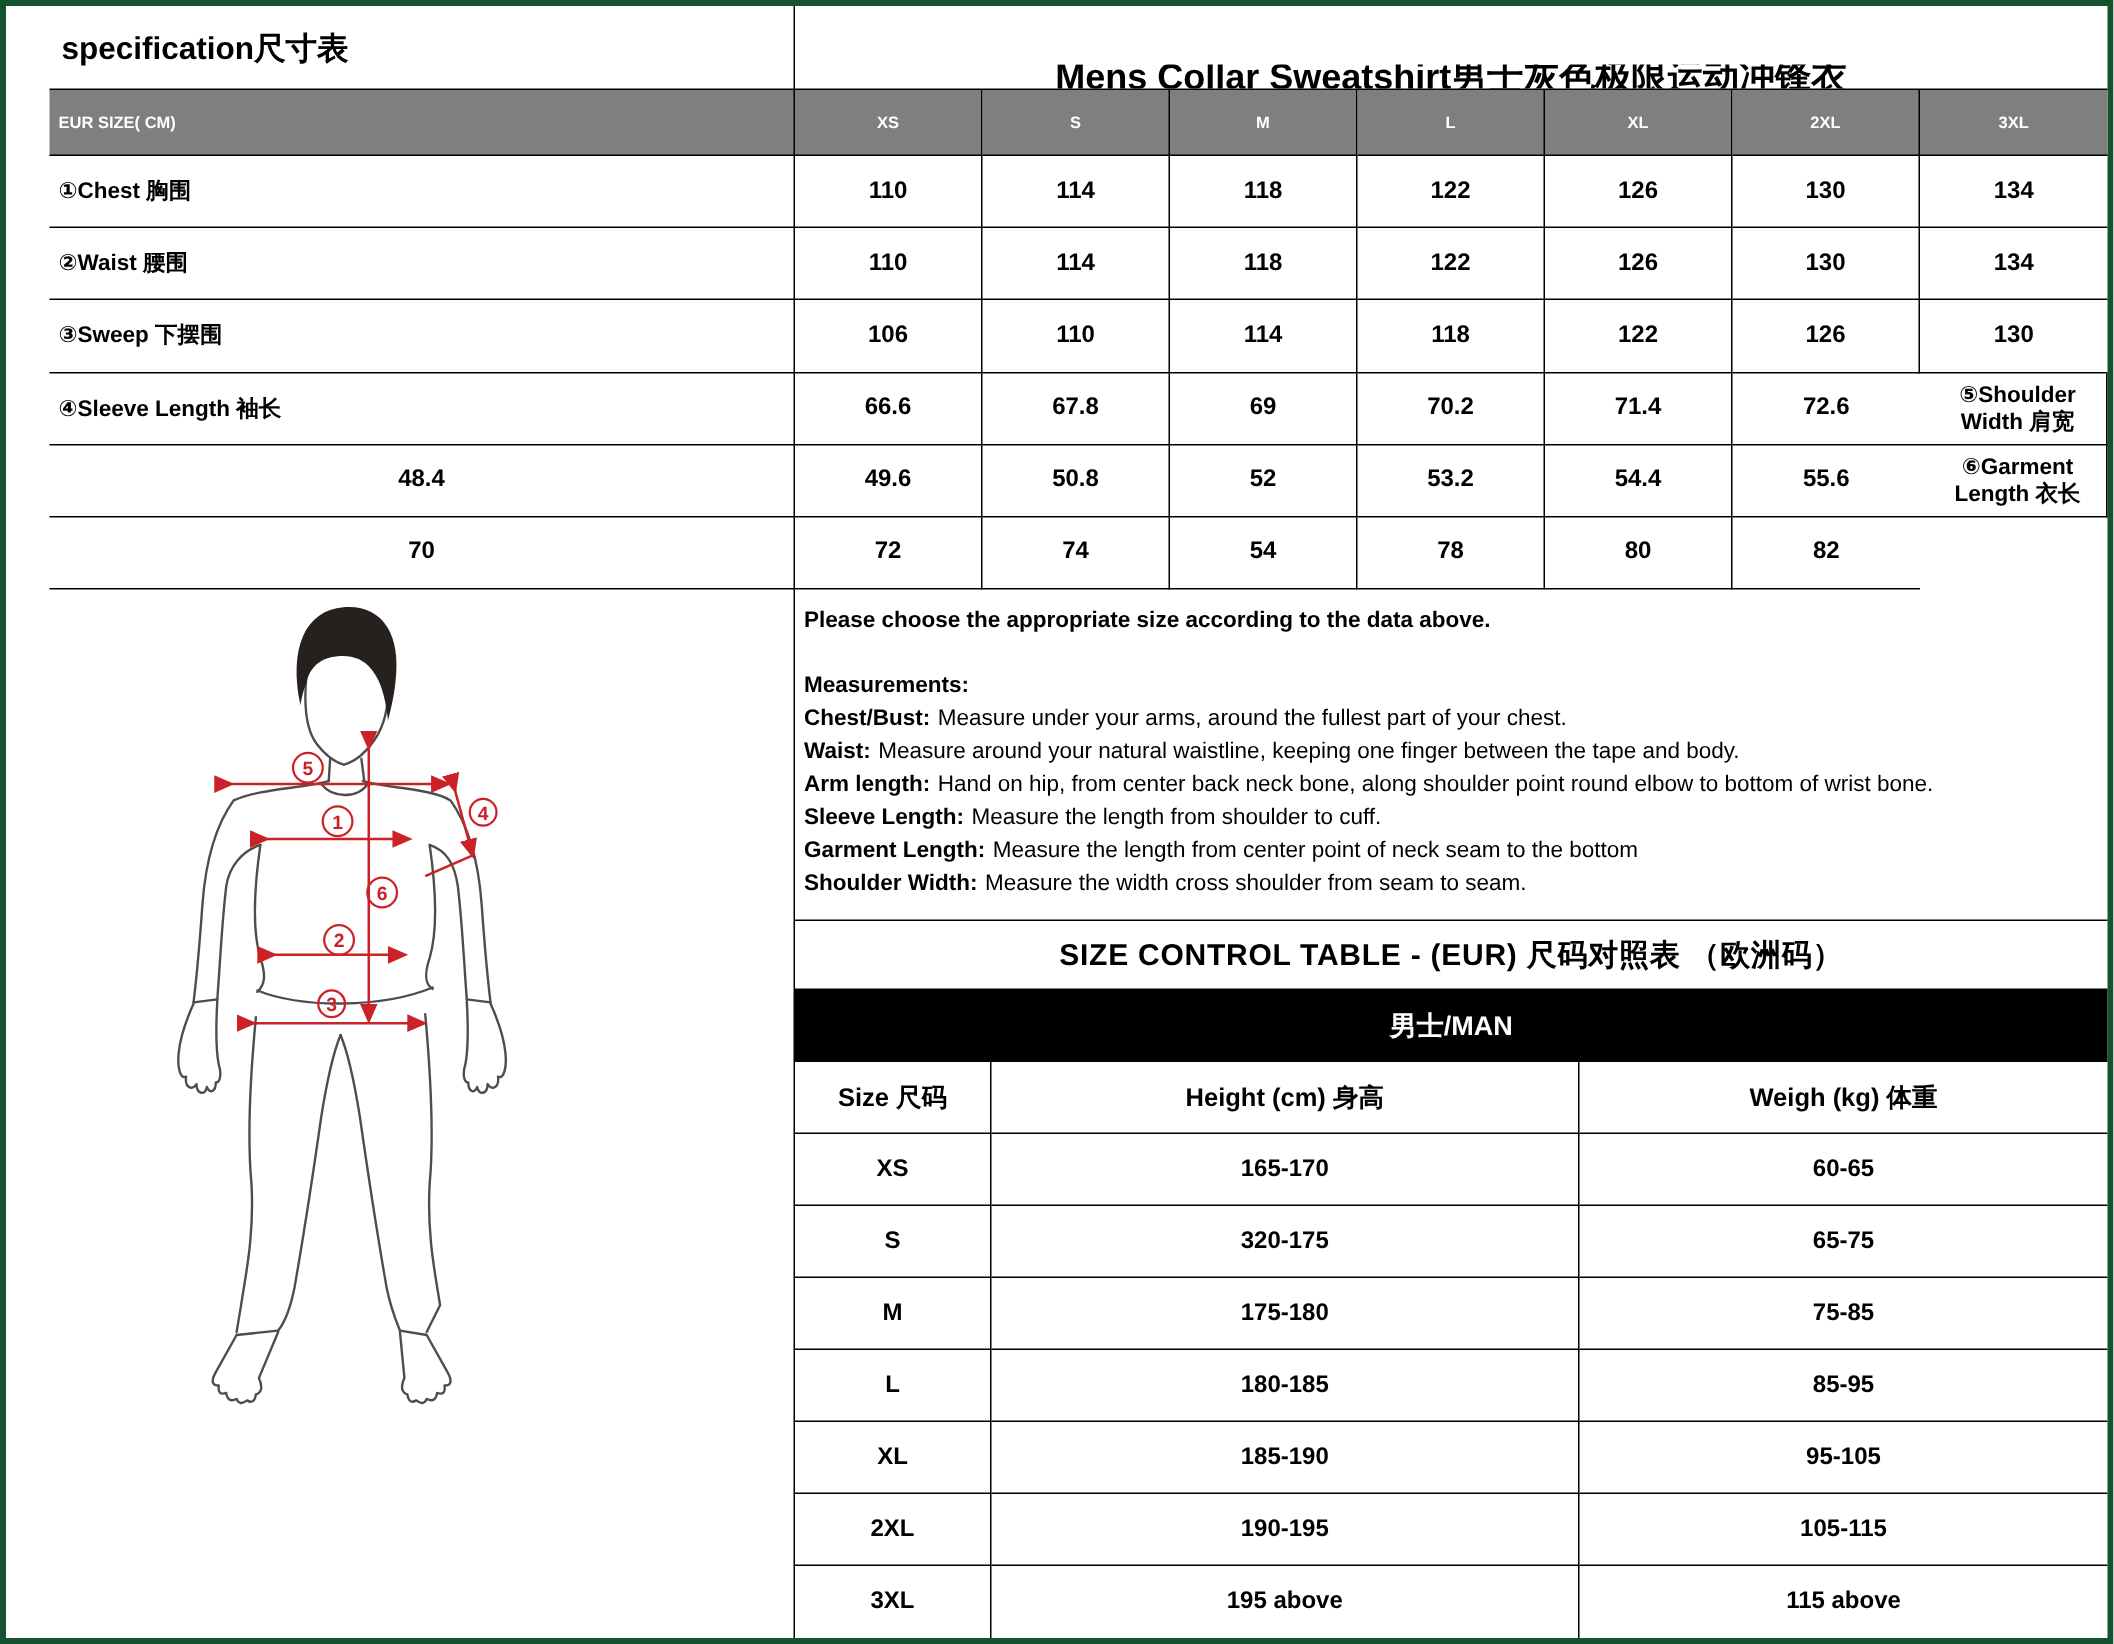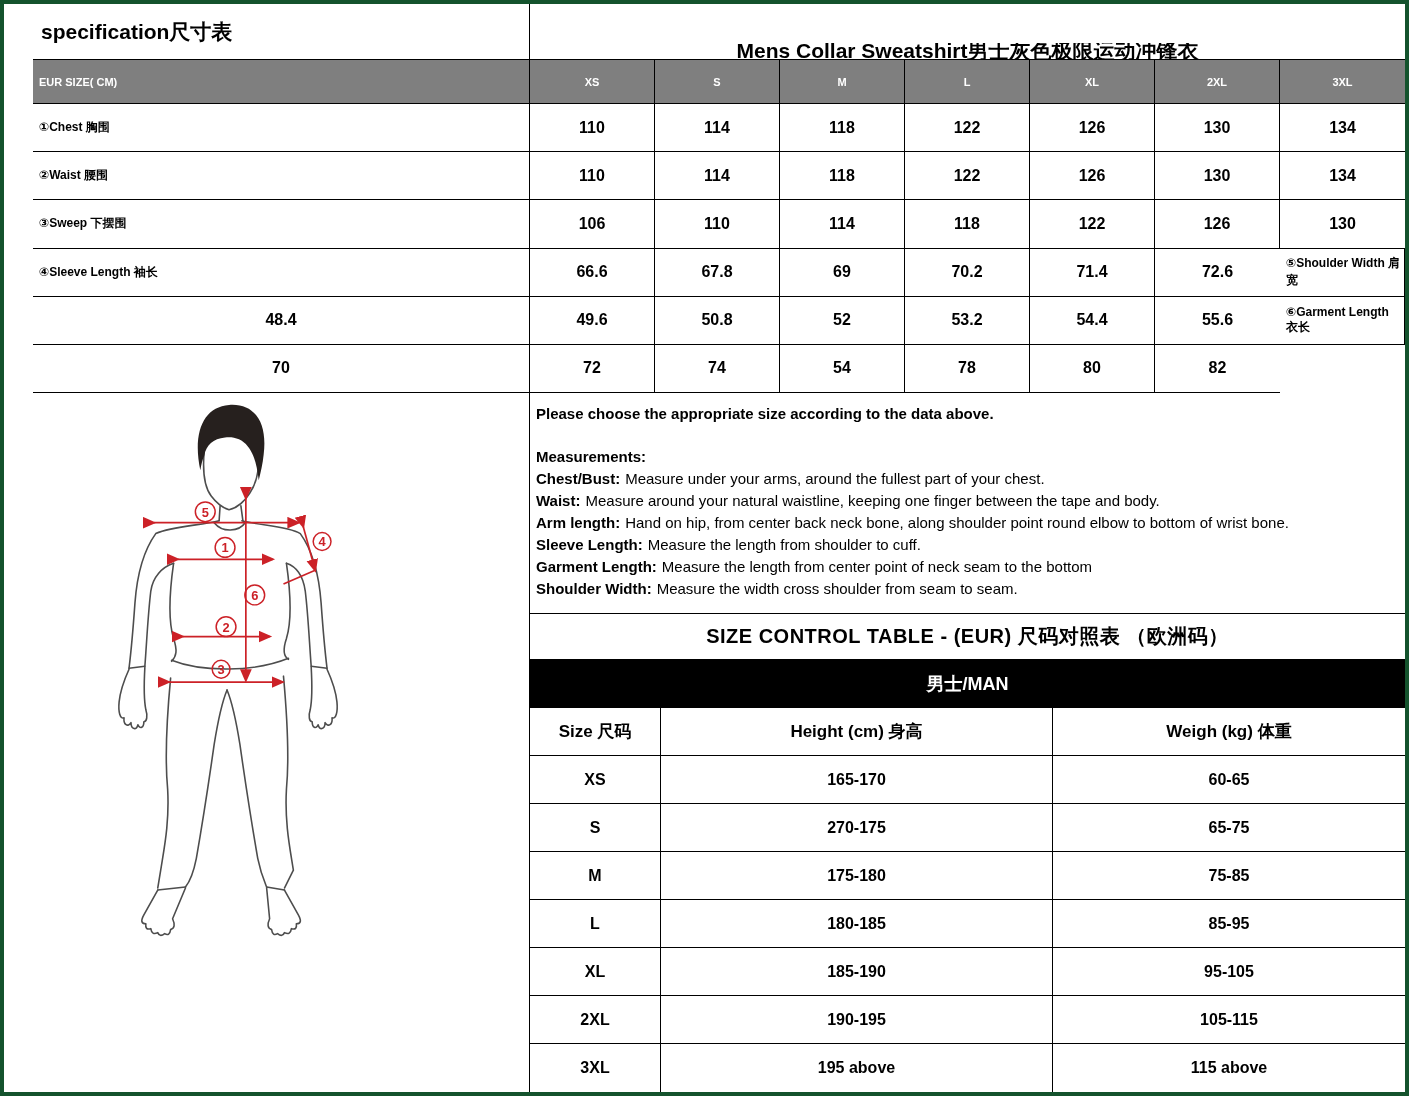--- a/index.html
+++ b/index.html
@@ -19,24 +19,24 @@
     display:grid;
     grid-template-columns:497px repeat(7,1fr);
     grid-template-rows:56px 44px repeat(6,1fr);
     height:389px; flex:0 0 auto;
   }
   .c { border-right:1px solid #000; border-bottom:1px solid #000;
        display:flex; align-items:center; justify-content:center;
        font-weight:bold; overflow:hidden; }
   .c.last { border-right:none; }
   .title-left { justify-content:flex-start; padding-left:8px; font-size:21px; }
-  .title-right { grid-column:2 / -1; font-size:21px;margin-top:39px; }
+  .title-right { grid-column:2 / -1; font-size:24px;margin-top:39px; }
   .ghead { background:#7f7f7f; color:#fff; font-size:11px; }
   .ghead.corner { justify-content:flex-start; padding-left:6px; }
-  .rlabel { justify-content:flex-start; padding-left:6px; font-size:12px; }
+  .rlabel { justify-content:flex-start; padding-left:6px; font-size:15px;text-align:center; }
   .val { font-size:16px; }
   
   .bottom { flex:1 1 auto; display:flex; min-height:0; }
   .figure-cell { width:497px; flex:0 0 auto; border-right:1px solid #000; position:relative; }
   .figure-cell svg { display:block; width:100%; height:100%; }
   .right-col { flex:1 1 auto; display:flex; flex-direction:column; min-width:0; }
   .notes { height:221px; flex:0 0 auto; border-bottom:1px solid #000;
            padding:10px 8px 0 6px; font-size:15px; line-height:22px; }
   .note-intro { font-weight:bold; margin-bottom:21px; }
   .note-head { font-weight:bold; }
@@ -238,21 +238,21 @@
       <div class="sct">
         <div class="c chead">Size 尺码</div>
         <div class="c chead">Height (cm) 身高</div>
         <div class="c chead last">Weigh (kg) 体重</div>
 
         <div class="c">XS</div>
         <div class="c">165-170</div>
         <div class="c last">60-65</div>
 
         <div class="c">S</div>
-        <div class="c">270-175</div>
+        <div class="c">320-175</div>
         <div class="c last">65-75</div>
 
         <div class="c">M</div>
         <div class="c">175-180</div>
         <div class="c last">75-85</div>
 
         <div class="c">L</div>
         <div class="c">180-185</div>
         <div class="c last">85-95</div>
 

